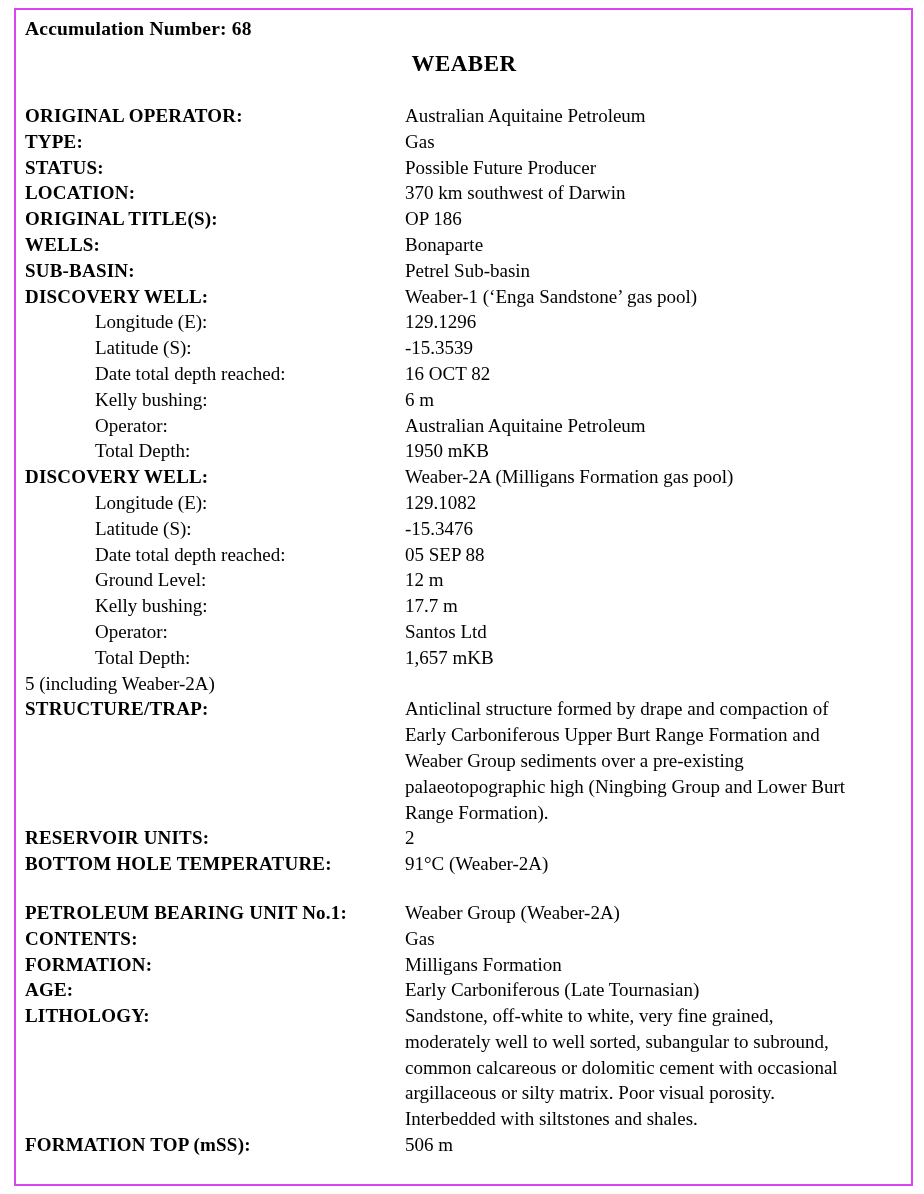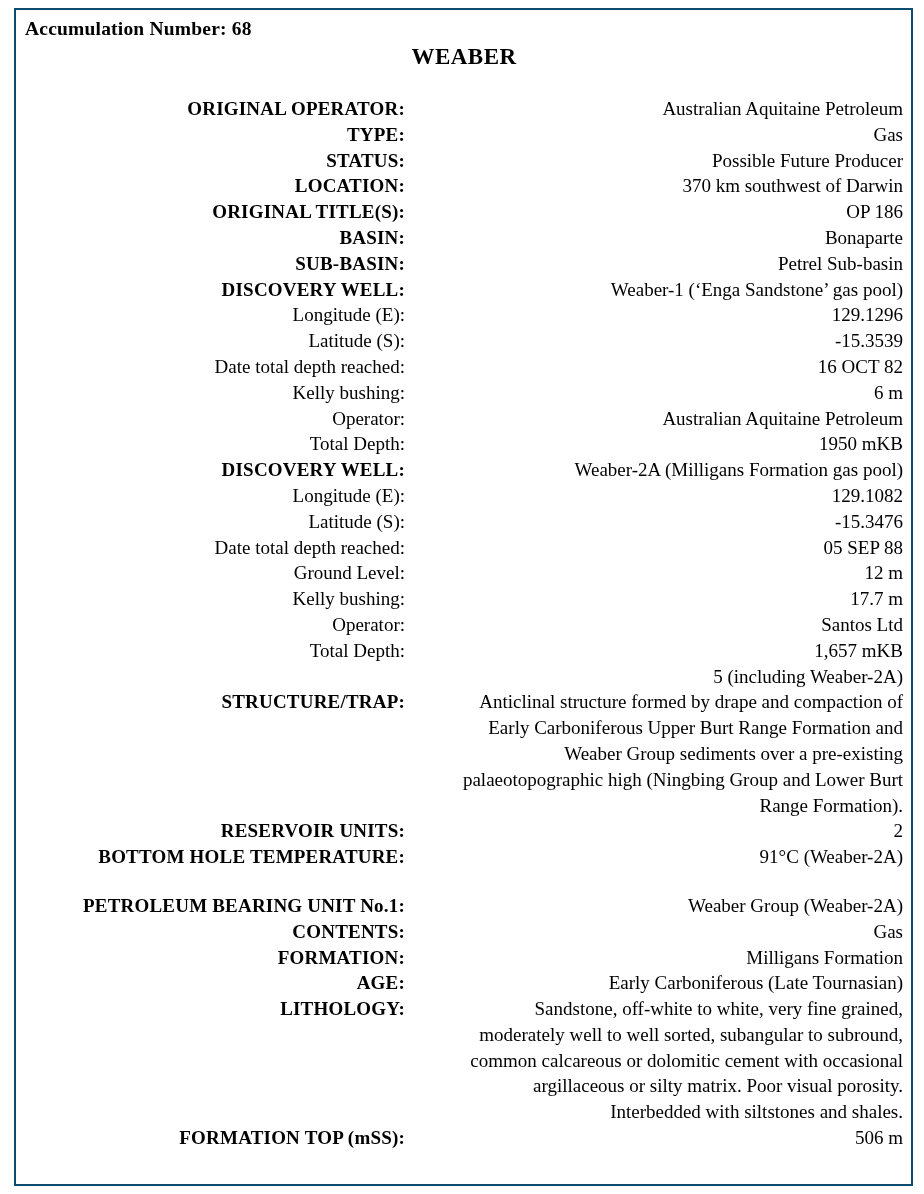--- a/index.html
+++ b/index.html
@@ -19,48 +19,47 @@
     background: #ffffff;
     overflow: hidden;
   }
   .doc-box {
     position: absolute;
     left: 14px;
     top: 8px;
     width: 899px;
     height: 1178px;
     box-sizing: border-box;
-    border: 2px solid #0c4a6e;
+    border: 2px solid #d946ef;
     padding: 6px 8px 0 9px;
     overflow: hidden;
     background: #ffffff;
   }
   .accum {
     font-weight: bold;
     font-size: 19.5px;
     line-height: 26px;
     letter-spacing: 0.2px;
   }
   .title {
-    margin: 0;
+    margin: 7px;
     text-align: center;
     font-weight: bold;
     font-size: 23px;
     line-height: 30px;
     letter-spacing: 0.5px;
   }
   .fields {
     margin-top: 24px;
   }
   .row {
     display: flex;
     align-items: flex-start;
     font-size: 19px;
     line-height: 25.8px;
-    text-align: right;
   }
   .row .label {
     flex: 0 0 380px;
     width: 380px;
     box-sizing: border-box;
     font-weight: bold;
     letter-spacing: 0.2px;
   }
   .row.indent .label {
     padding-left: 70px;
@@ -103,21 +102,21 @@
     <div class="value">370 km southwest of Darwin</div>
   </div>
 
 
   <div class="row">
     <div class="label">ORIGINAL TITLE(S):</div>
     <div class="value">OP 186</div>
   </div>
 
   <div class="row">
-    <div class="label">BASIN:</div>
+    <div class="label">WELLS:</div>
     <div class="value">Bonaparte</div>
   </div>
 
   <div class="row">
     <div class="label">SUB-BASIN:</div>
     <div class="value">Petrel Sub-basin</div>
   </div>
 
   <div class="row">
     <div class="label">DISCOVERY WELL:</div>

